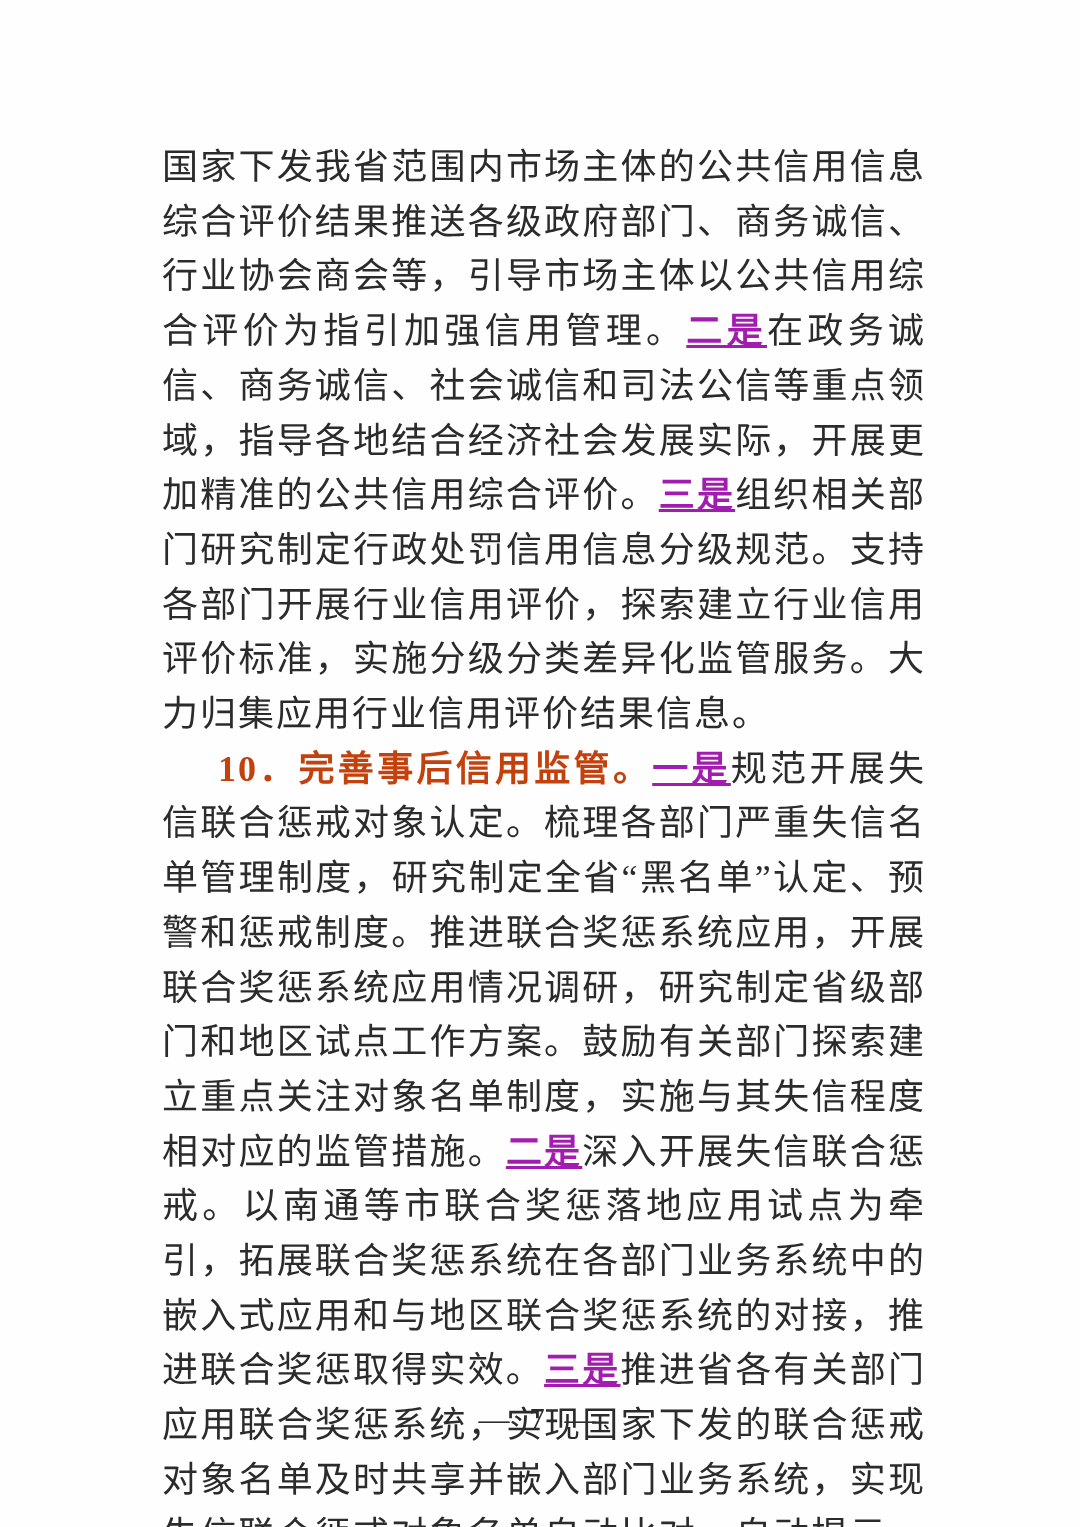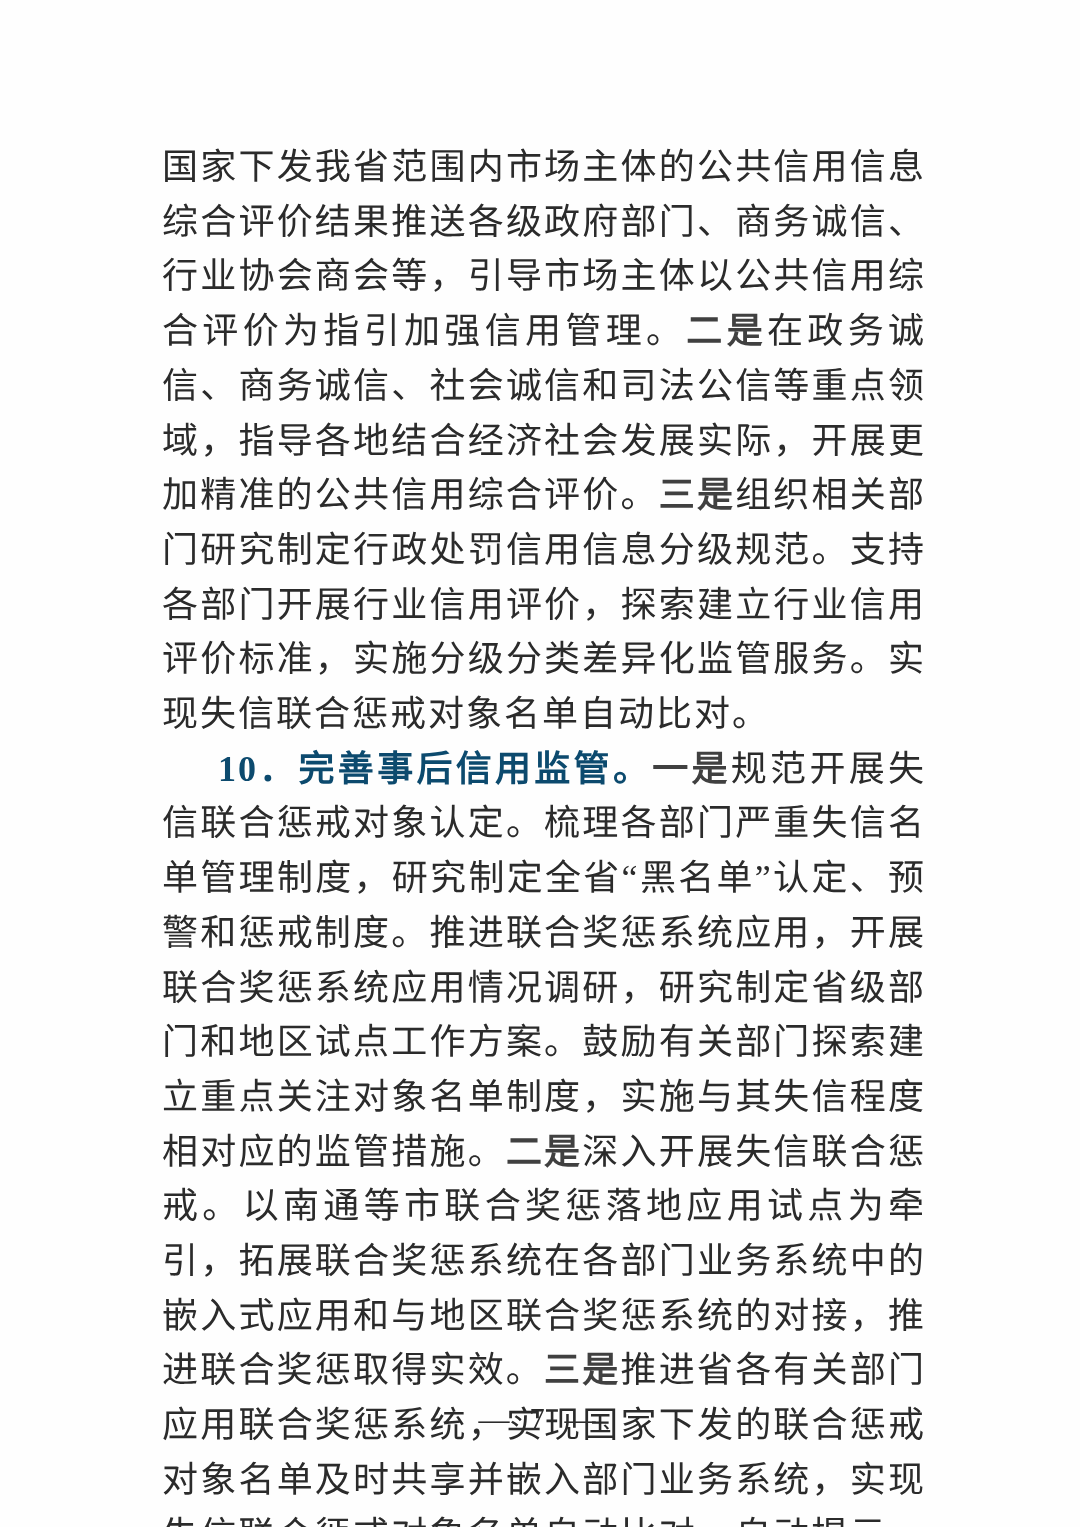--- a/index.html
+++ b/index.html
@@ -32,46 +32,47 @@
     margin: 0;
     padding: 0;
   }
   .para.indent {
     text-indent: 56px;
   }
   
   .em-run {
     font-weight: 700;
     font-family: "Liberation Sans", "DejaVu Sans", sans-serif;
-    color: #404040;
+    color: #a21caf;
+    text-decoration: underline;
   }
   
   .heading-run {
     font-weight: 700;
-    color: #0c4a6e;
+    color: #c2410c;
   }
   .footer {
     position: absolute;
     left: 0;
     top: 1402px;
     width: 1080px;
     text-align: center;
     font-size: 31px;
     letter-spacing: 6px;
     color: #2b2b2b;
   }
 </style>
 </head>
 <body>
 
 <div class="page">
 
   <div class="body-text">
 
-    <p class="para"><span>国家下发我省范围内市场主体的公共信用信息综合评价结果推送各级政府部门、商务诚信、行业协会商会等，引导市场主体以公共信用综合评价为指引加强信用管理。</span><span class="em-run">二是</span><span>在政务诚信、商务诚信、社会诚信和司法公信等重点领域，指导各地结合经济社会发展实际，开展更加精准的公共信用综合评价。</span><span class="em-run">三是</span><span>组织相关部门研究制定行政处罚信用信息分级规范。支持各部门开展行业信用评价，探索建立行业信用评价标准，实施分级分类差异化监管服务。实现失信联合惩戒对象名单自动比对。</span></p>
+    <p class="para"><span>国家下发我省范围内市场主体的公共信用信息综合评价结果推送各级政府部门、商务诚信、行业协会商会等，引导市场主体以公共信用综合评价为指引加强信用管理。</span><span class="em-run">二是</span><span>在政务诚信、商务诚信、社会诚信和司法公信等重点领域，指导各地结合经济社会发展实际，开展更加精准的公共信用综合评价。</span><span class="em-run">三是</span><span>组织相关部门研究制定行政处罚信用信息分级规范。支持各部门开展行业信用评价，探索建立行业信用评价标准，实施分级分类差异化监管服务。大力归集应用行业信用评价结果信息。</span></p>
 
     <p class="para indent"><span class="heading-run">10．完善事后信用监管。</span><span class="em-run">一是</span><span>规范开展失信联合惩戒对象认定。梳理各部门严重失信名单管理制度，研究制定全省“黑名单”认定、预警和惩戒制度。推进联合奖惩系统应用，开展联合奖惩系统应用情况调研，研究制定省级部门和地区试点工作方案。鼓励有关部门探索建立重点关注对象名单制度，实施与其失信程度相对应的监管措施。</span><span class="em-run">二是</span><span>深入开展失信联合惩戒。以南通等市联合奖惩落地应用试点为牵引，拓展联合奖惩系统在各部门业务系统中的嵌入式应用和与地区联合奖惩系统的对接，推进联合奖惩取得实效。</span><span class="em-run">三是</span><span>推进省各有关部门应用联合奖惩系统，实现国家下发的联合惩戒对象名单及时共享并嵌入部门业务系统，实现失信联合惩戒对象名单自动比对、自动提示，实施惩戒。在食品药品、生态环境、工程质量、安全生产、养老托幼、文化旅游、税务等与人民群众生命财产安全直接相关的重点领域探索加大</span></p>
 
   </div>
 
   <div class="footer">— 7 —</div>
 
 </div>
 
 </body></html>

